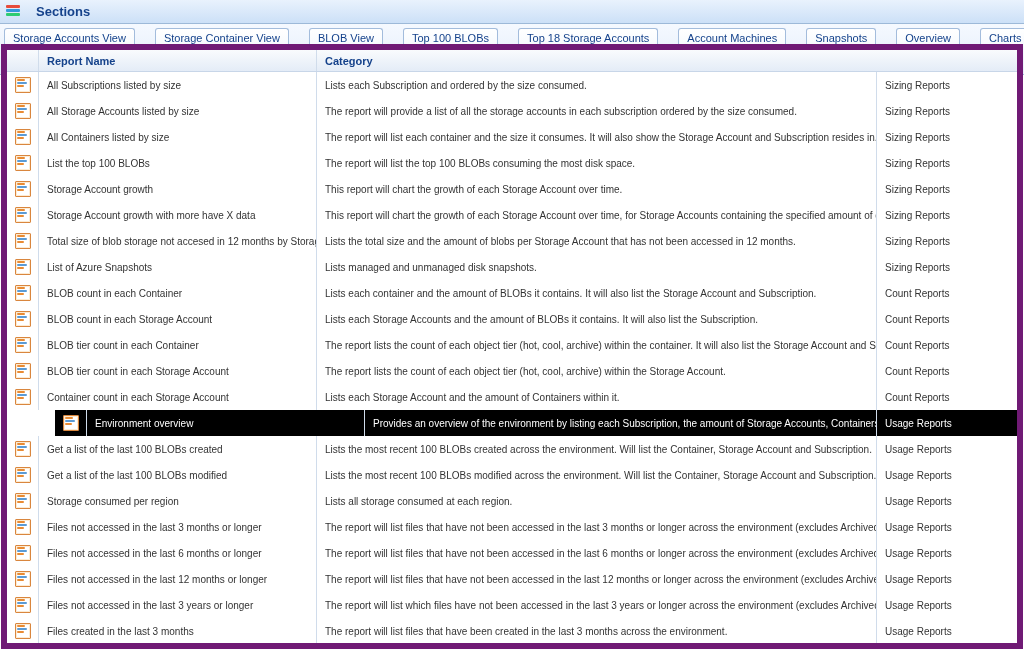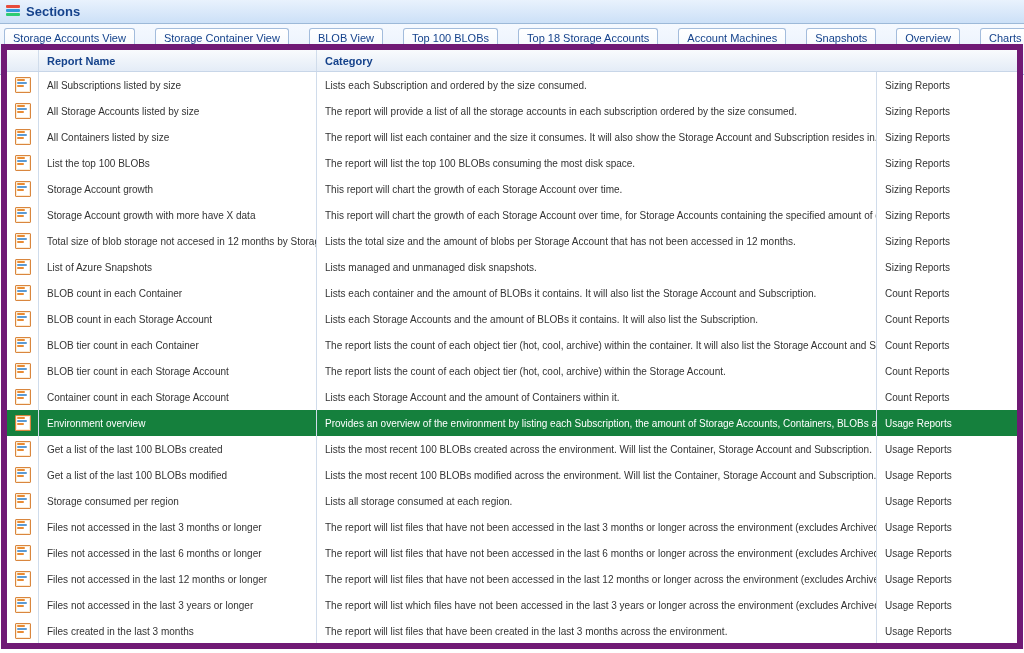--- a/index.html
+++ b/index.html
@@ -1,18 +1,18 @@
 <!DOCTYPE html>
 <html><head>
 <meta charset="utf-8">
 <style>
 * { margin: 0; padding: 0; box-sizing: border-box; }
 body { font-family: "Segoe UI", Tahoma, sans-serif; font-size: 11px; color: #333; background: #fff; overflow: hidden; width: 1024px; height: 653px; }
 
-.title-bar { background: linear-gradient(to bottom, #e9f2fd, #cce0f7); height: 24px; display: flex; align-items: center; padding: 0 6px; border-bottom: 1px solid #9db9d8; }
+.title-bar { background: linear-gradient(to bottom, #e9f2fd, #cce0f7); height: 24px; display: flex; align-items: center; padding: 0 6px; border-bottom: 1px solid #9db9d8; gap: 10px; }
 .title-bar .icon { width: 14px; height: 14px; margin-right: 6px; display: flex; flex-direction: column; gap: 1px; }
 .title-bar .icon span { height: 3px; border-radius: 1px; }
 .title-bar .icon span:nth-child(1){ background:#e74c3c; }
 .title-bar .icon span:nth-child(2){ background:#3498db; }
 .title-bar .icon span:nth-child(3){ background:#2ecc71; }
 .title-bar .title { font-weight: 700; font-size: 13px; color: #15428b; }
 
 .tab-strip { background: linear-gradient(to bottom, #f5f9ff, #e3edfa); display: flex; gap: 20px; padding: 4px 4px 0 4px; border-bottom: 1px solid #9db9d8; }
 .tab { padding: 3px 8px; background: linear-gradient(to bottom, #ffffff, #e8f1fc); border: 1px solid #a3bcdc; border-bottom: none; border-radius: 3px 3px 0 0; cursor: pointer; color: #15428b; font-size: 11px; white-space: nowrap; }
 .tab.active { background: linear-gradient(to bottom, #fff2b0, #ffe36b); border-color: #c9a227; color: #333; font-weight: 600; margin-top: 27px; }
@@ -27,21 +27,21 @@
 .grid-body { position: absolute; top: 22px; left: 0; right: 0; bottom: 0; overflow-y: scroll; }
 .row { display: flex; height: 26px; align-items: center; font-size: 10px; color: #333; }
 .row .col-icon { display:flex; align-items:center; justify-content:center; }
 .row .rpt-icon { width: 16px; height: 16px; border: 1px solid #d9863e; background:#fff; display:flex; flex-direction:column; padding:1px; gap:1px; border-radius:1px; box-shadow: inset 0 0 0 1px #fdebd2; }
 .row .rpt-icon span { height:2px; background:#e98b33; border-radius:1px; }
 .row .rpt-icon span:nth-child(1){ width:70%; }
 .row .rpt-icon span:nth-child(2){ width:90%; background:#5b9bd5; }
 .row .rpt-icon span:nth-child(3){ width:60%; }
 .row .col-name, .row .col-desc, .row .col-cat { white-space: nowrap; overflow: hidden; text-overflow: ellipsis; }
 
-.row.selected { background: #15803d; color: #fff; }
+.row.selected { background: #000000; color: #fff; margin-left: 48px; }
 .row.selected .col-name, .row.selected .col-desc, .row.selected .col-cat { color:#fff; }
 
 
 .grid-body::-webkit-scrollbar { width: 16px; }
 .grid-body::-webkit-scrollbar-track { background: #e9eef6; border-left:1px solid #c8d6e8; }
 .grid-body::-webkit-scrollbar-thumb { background: #c0d0e6; border:1px solid #9db9d8; border-radius:2px; }
 </style>
 </head>
 <body>
 

